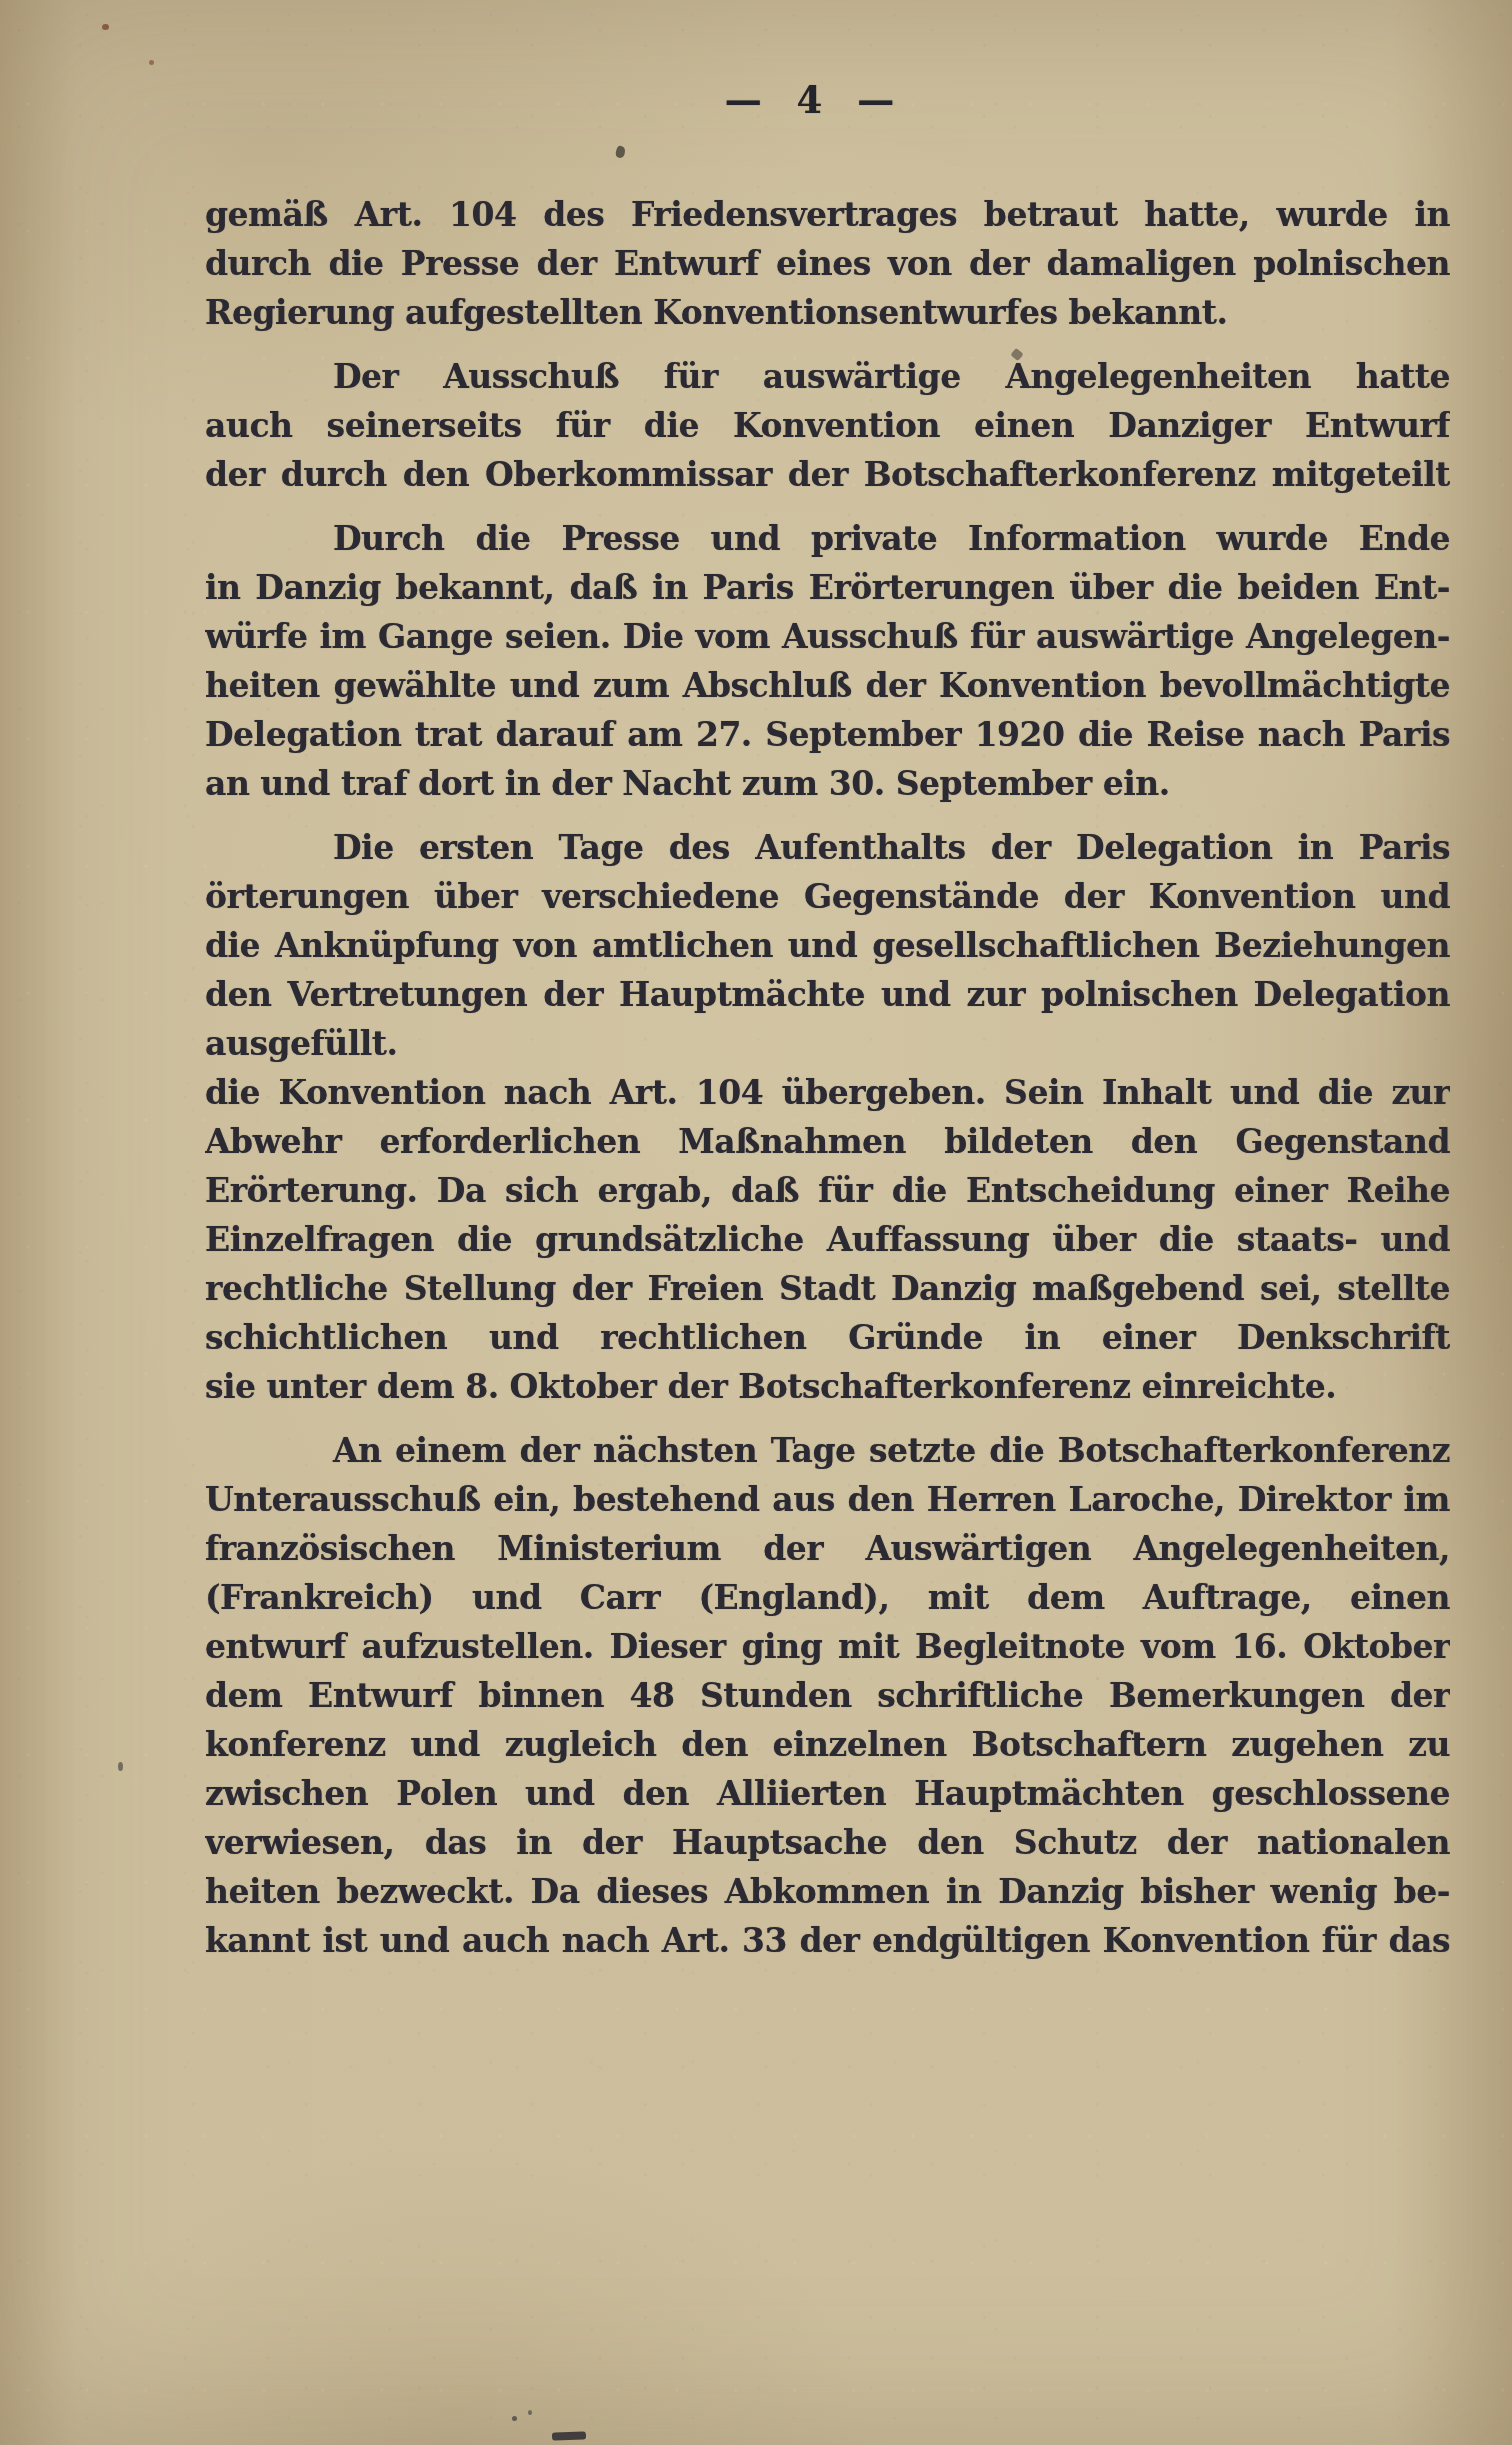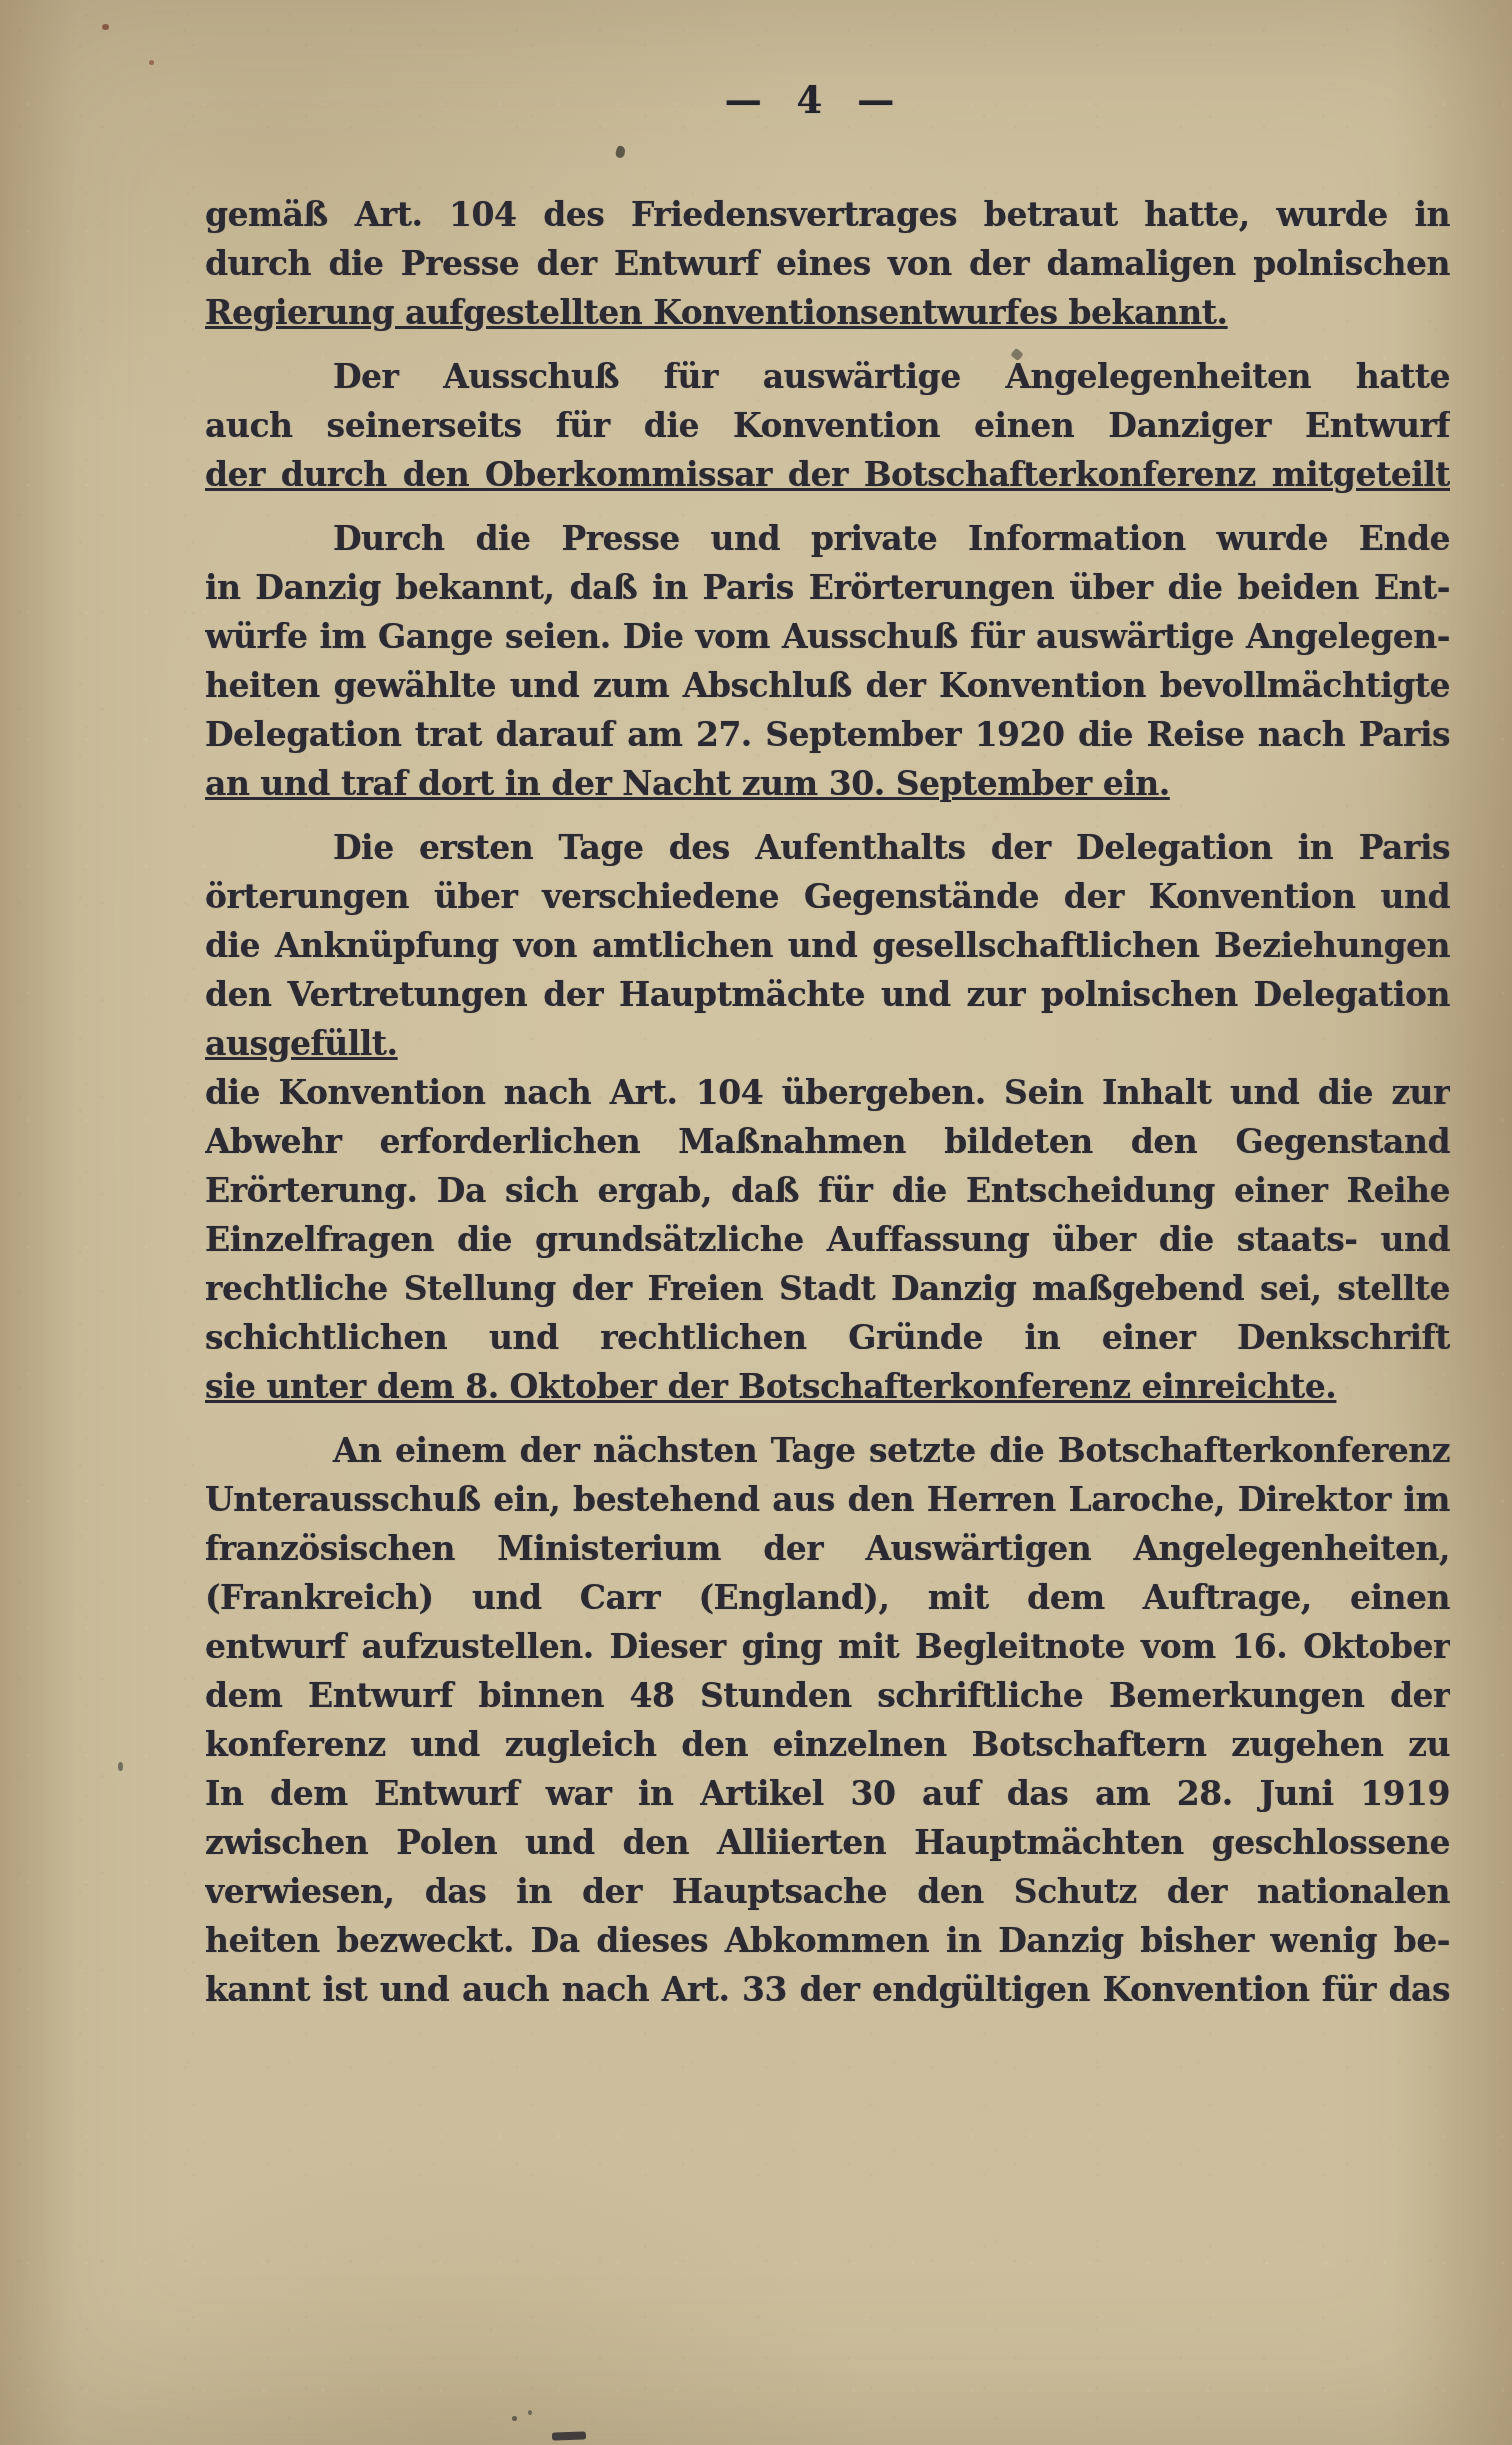--- a/index.html
+++ b/index.html
@@ -53,21 +53,21 @@
     font-size:33px; font-weight:700;
     letter-spacing:-0.5px;
     line-height:49px;
     text-align:justify;
     text-align-last:justify;
     color:#2b2a32;
     text-shadow:0 0 1px rgba(43,42,51,0.5);
     white-space:normal;
   }
   .para-start .txt { padding-left:128px; }
-  .para-end .txt { text-align-last:left;text-decoration:underline; }
+  .para-end .txt { text-align-last:left; }
   .speck { position:absolute; pointer-events:none; border-radius:50%; }
   .speck.red1 { left:102px; top:24px; width:7px; height:6px; background:#7a4636; opacity:.8; }
   .speck.red2 { left:149px; top:60px; width:5px; height:5px; background:#84503c; opacity:.7; }
   .speck.mark-under-number { left:616px; top:146px; width:9px; height:12px; background:#3a3830; opacity:.75; border-radius:40% 60% 50% 50%; transform:rotate(18deg); }
   .speck.star-mid { left:1012px; top:350px; width:10px; height:9px; background:#4a463c; opacity:.6; border-radius:30%; transform:rotate(40deg); }
   .speck.apostrophe-left { left:118px; top:1762px; width:5px; height:9px; background:#45423e; opacity:.65; }
   .speck.bottom-dash { left:552px; top:2432px; width:34px; height:8px; background:#2e2c30; opacity:.85; border-radius:3px; transform:rotate(-2deg); }
   .speck.bottom-dot1 { left:512px; top:2416px; width:5px; height:5px; background:#3a3836; opacity:.7; }
   .speck.bottom-dot2 { left:528px; top:2410px; width:4px; height:5px; background:#3a3836; opacity:.6; }
 </style>
@@ -167,23 +167,20 @@
       <div class="line">
         <span class="txt">entwurf aufzustellen.  Dieser ging mit Begleitnote vom 16. Oktober 1920</span>
       </div>
       <div class="line">
         <span class="txt">dem Entwurf binnen 48 Stunden schriftliche Bemerkungen der Botschafter-</span>
       </div>
       <div class="line">
         <span class="txt">konferenz und zugleich den einzelnen Botschaftern zugehen zu lassen.</span>
       </div>
       <div class="line">
-        <span class="txt">In dem Entwurf war in Artikel 30 auf das am 28. Juni 1919</span>
-      </div>
-      <div class="line">
         <span class="txt">zwischen Polen und den Alliierten Hauptmächten geschlossene Abkommen</span>
       </div>
       <div class="line">
         <span class="txt">verwiesen, das in der Hauptsache den Schutz der nationalen Minder-</span>
       </div>
       <div class="line">
         <span class="txt">heiten bezweckt.  Da dieses Abkommen in Danzig bisher wenig be-</span>
       </div>
       <div class="line">
         <span class="txt">kannt ist und auch nach Art. 33 der endgültigen Konvention für das</span>

